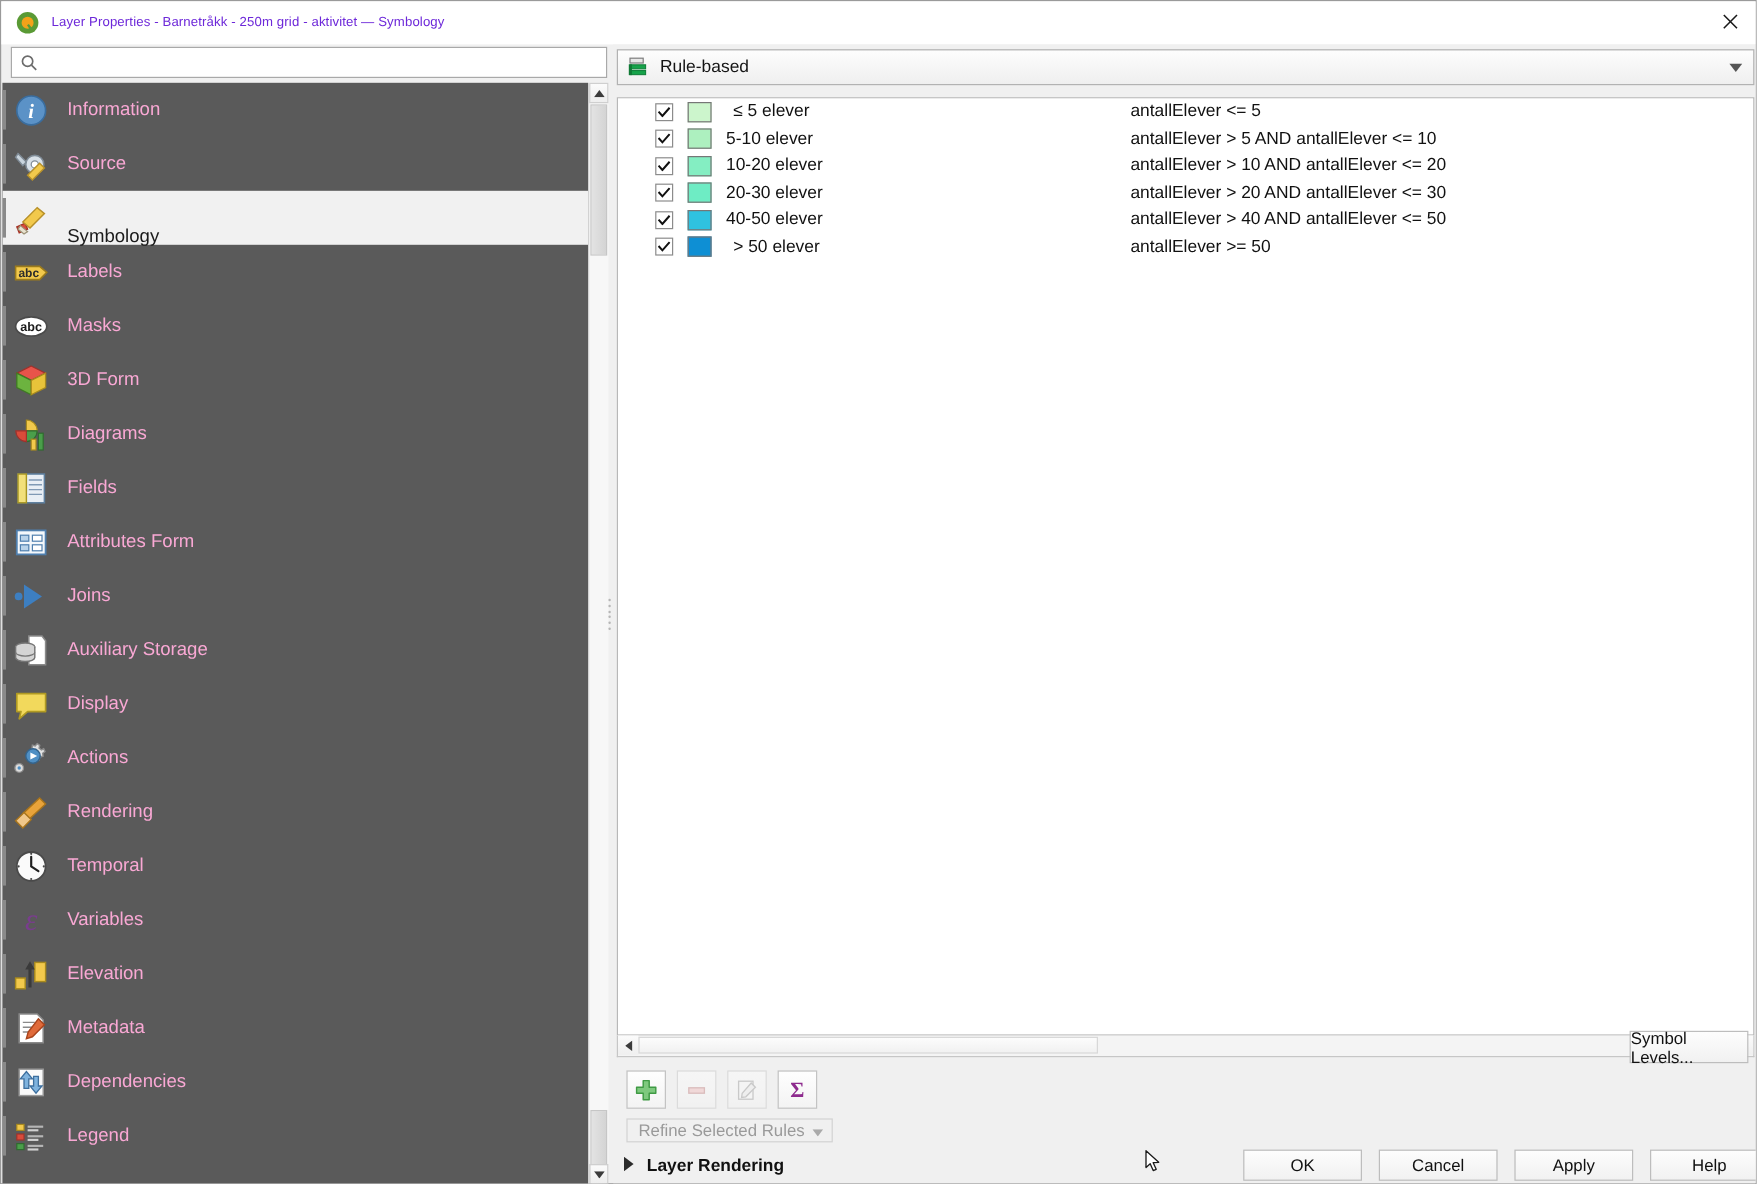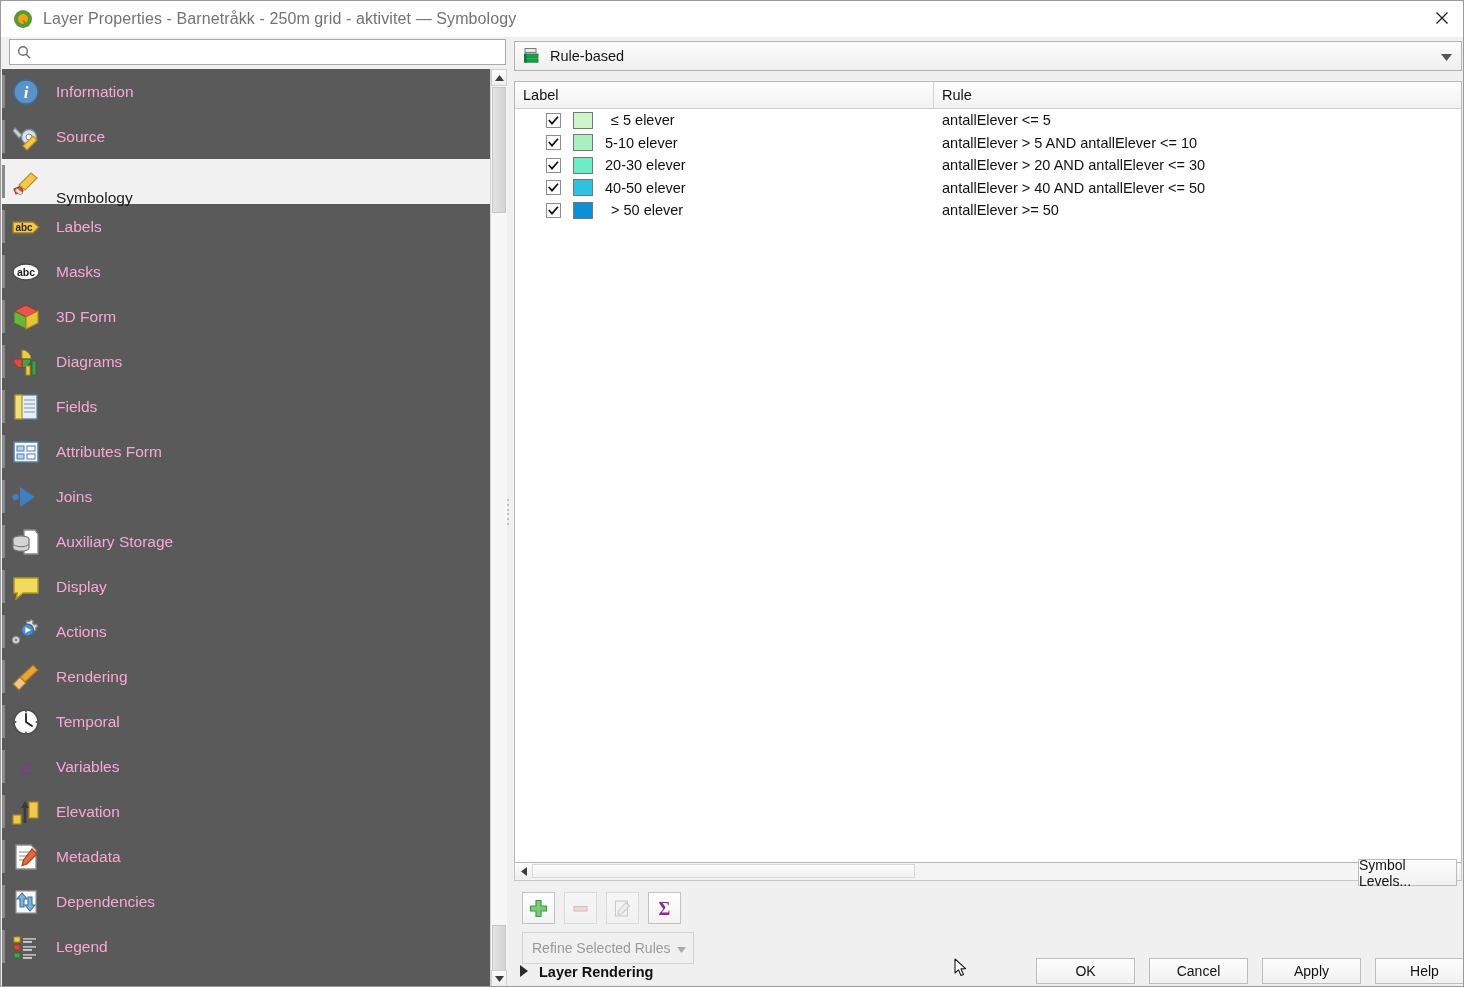--- a/index.html
+++ b/index.html
@@ -33,22 +33,22 @@
     display: flex;
     align-items: center;
     box-sizing: border-box;
   }
   .title-icon {
     width: 20px; height: 20px;
     margin-left: 12px; margin-right: 10px;
     flex: 0 0 auto;
   }
   .title-text {
-    font-size: 16px;
-    color: #737373;
+    font-size: 11px;
+    color: #6d28d9;
     white-space: nowrap;
     letter-spacing: 0.1px;
   }
   .close-btn {
     position: absolute;
     right: 0; top: 0;
     width: 46px; height: 34px;
     display: flex; align-items: center; justify-content: center;
     cursor: pointer;
   }
@@ -314,21 +314,21 @@
     border: 1px solid #c3c3c3;
     box-sizing: border-box;
     display: flex; align-items: center; justify-content: center;
     cursor: pointer;
   }
   .tbtn.disabled { opacity: 0.45; cursor: default; }
 
   .refine-btn {
     position: absolute;
     left: 11px; top: 895px;
-    height: 32px;
+    height: 20px;
     padding: 0 22px 0 9px;
     background: #f0f0f0;
     border: 1px solid #d2d2d2;
     box-sizing: border-box;
     display: flex; align-items: center;
     font-size: 14px;
     color: #9a9a9a;
     cursor: default;
     white-space: nowrap;
   }
@@ -680,24 +680,20 @@
       </svg>
       <span class="rlabel">Rule-based</span>
       <span class="combo-arrow">
         <svg width="11" height="7" viewBox="0 0 11 7">
             <path d="M0 0 L11 0 L5.5 7 Z" fill="#555"></path>
           </svg>
       </span>
     </div>
 
     <div class="rules-box">
-      <div class="rules-head">
-        <div class="th col-label">Label</div>
-        <div class="th col-rule">Rule</div>
-      </div>
       <div class="rules-body" id="rules-body">
           <div class="rule-row">
             <div class="cell-label">
               <span class="chk">
                 <svg width="11" height="9" viewBox="0 0 11 9">
                   <path d="M0.8 4 L4 7.6 L10 0.8" stroke="#111" stroke-width="1.7" fill="none"></path>
                 </svg>
               </span>
               <span class="swatch" style="background: rgb(204, 245, 204);"></span>
               <span class="ltext pad">≤ 5 elever</span>
@@ -708,20 +704,32 @@
             <div class="cell-label">
               <span class="chk">
                 <svg width="11" height="9" viewBox="0 0 11 9">
                   <path d="M0.8 4 L4 7.6 L10 0.8" stroke="#111" stroke-width="1.7" fill="none"></path>
                 </svg>
               </span>
               <span class="swatch" style="background: rgb(173, 240, 191);"></span>
               <span class="ltext">5-10 elever</span>
             </div>
             <div class="cell-rule">antallElever &gt; 5 AND antallElever &lt;= 10</div>
+          </div>
+          <div class="rule-row">
+            <div class="cell-label">
+              <span class="chk">
+                <svg width="11" height="9" viewBox="0 0 11 9">
+                  <path d="M0.8 4 L4 7.6 L10 0.8" stroke="#111" stroke-width="1.7" fill="none"></path>
+                </svg>
+              </span>
+              <span class="swatch" style="background: rgb(132, 238, 194);"></span>
+              <span class="ltext">10-20 elever</span>
+            </div>
+            <div class="cell-rule">antallElever &gt; 10 AND antallElever &lt;= 20</div>
           </div>
           <div class="rule-row">
             <div class="cell-label">
               <span class="chk">
                 <svg width="11" height="9" viewBox="0 0 11 9">
                   <path d="M0.8 4 L4 7.6 L10 0.8" stroke="#111" stroke-width="1.7" fill="none"></path>
                 </svg>
               </span>
               <span class="swatch" style="background: rgb(110, 236, 196);"></span>
               <span class="ltext">20-30 elever</span>

